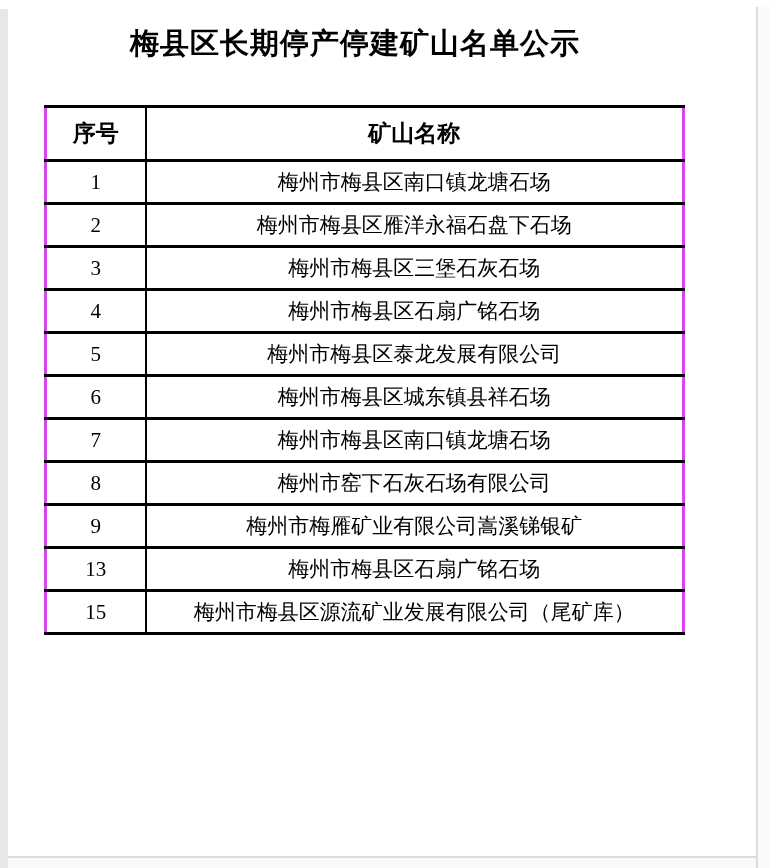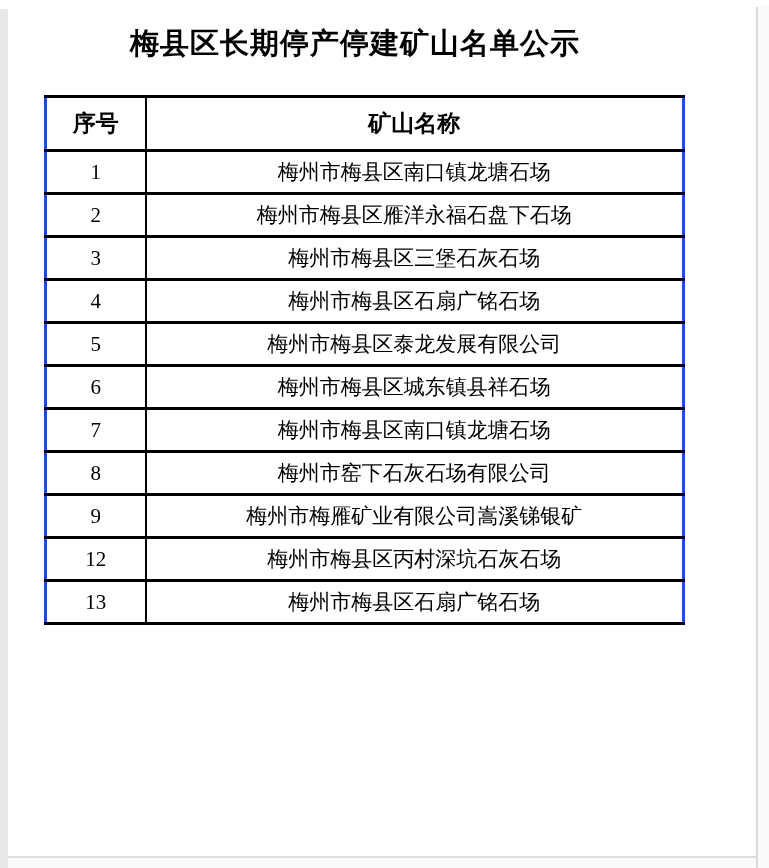--- a/index.html
+++ b/index.html
@@ -48,26 +48,26 @@
     margin-top: 12px;
   }
   .title-line {
     font-size: 29px;
     line-height: 37px;
     white-space: nowrap;
   }
 
   table.mine-table {
     position: absolute;
-    top: 95px;
+    top: 105px;
     left: 44px;
     width: 638px;
     border-collapse: collapse;
     table-layout: fixed;
-    border: 3px solid #1d4ed8;
+    border: 3px solid #d946ef;
   }
   .mine-table th,
   .mine-table td {
     border: 2px solid #000;
     border-top-width: 3px;
     border-bottom-width: 3px;
     text-align: center;
     vertical-align: middle;
     padding: 0;
     overflow: hidden;
@@ -151,25 +151,25 @@
     <td>梅州市窑下石灰石场有限公司</td>
   </tr>
 
   <tr>
     <td>9</td>
     <td>梅州市梅雁矿业有限公司嵩溪锑银矿</td>
   </tr>
 
 
 
-  <tr>
-    <td>12</td>
-    <td>梅州市梅县区丙村深坑石灰石场</td>
-  </tr>
 
   <tr>
     <td>13</td>
     <td>梅州市梅县区石扇广铭石场</td>
   </tr>
 
 
+  <tr>
+    <td>15</td>
+    <td>梅州市梅县区源流矿业发展有限公司（尾矿库）</td>
+  </tr>
 </tbody>
 </table>
 
 </body></html>

